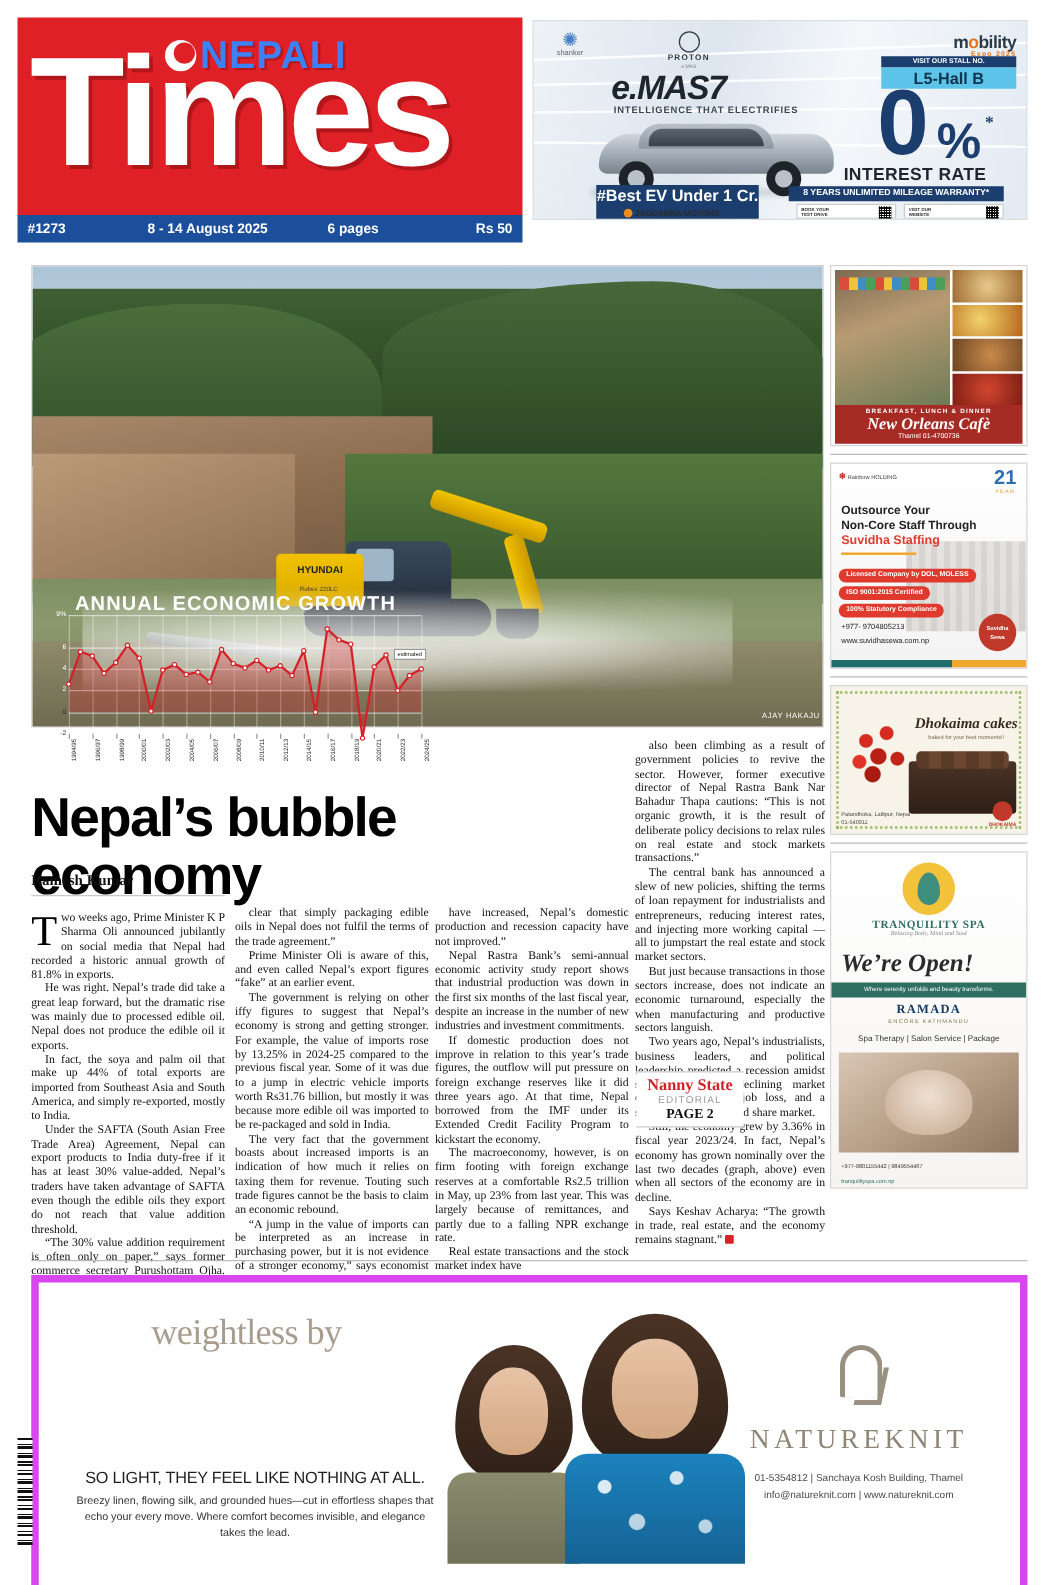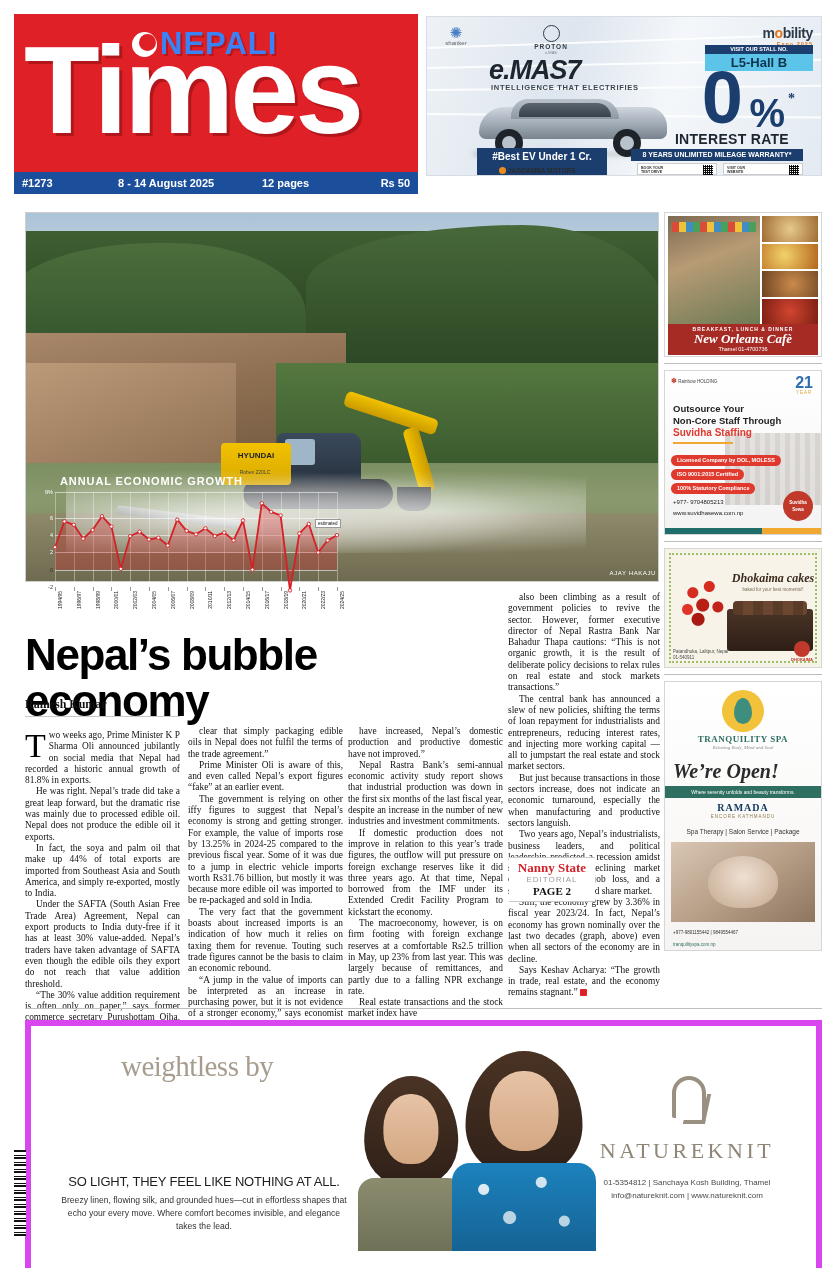--- a/index.html
+++ b/index.html
@@ -104,21 +104,21 @@
     content:""; position:absolute; left:7px; top:7px; width:14px; height:14px;
     border-radius:50%; background:#b9c2cb;
   }
   .ad-car .ground {
     position:absolute; left:0; top:52px; width:200px; height:6px;
     background:rgba(120,130,140,0.25); filter: blur(2px);
   }
   .ad-best {
     position:absolute; left:50px; top:131px; width:130px; height:33px;
     background:#1B3E6F; color:#fff; text-align:center;
-    font-family:"Liberation Sans", sans-serif; font-weight:bold; font-size:10px; line-height:17px;
+    font-family:"Liberation Sans", sans-serif; font-weight:bold; font-size:13px; line-height:17px;
   }
   .ad-jagdamba {
     position:absolute; left:72px; top:150px;
     font-family:"Liberation Sans", sans-serif; font-weight:bold; font-size:6.5px; color:#2b2b2b;
   }
   .ad-jagdamba .dot { display:inline-block;width:7px;height:7px;border-radius:50%;background:#F08C1B;vertical-align:-1px;margin-right:2px;}
   .ad-mobility { position:absolute; right:8px; top:8px; text-align:right; }
   .ad-mobility .nm {
     font-family:"Liberation Sans", sans-serif; font-weight:bold; font-size:14px; color:#2b3a4a; letter-spacing:-0.4px;
   }
@@ -211,21 +211,21 @@
   .hero-credit {
     position:absolute; right:2px; top:357px;
     font-family:"Liberation Sans", sans-serif; font-size:6px; color:#ffffff;
     letter-spacing:0.6px;
   }
 
   
   .chart { position:absolute; left:25px; top:470px; width:320px; height:150px; }
   .chart-title {
     position:absolute; left:35px; top:5px;
-    font-family:"Liberation Sans", sans-serif; font-weight:bold; font-size:11px;
+    font-family:"Liberation Sans", sans-serif; font-weight:bold; font-size:16px;
     color:#ffffff; letter-spacing:0.9px;
   }
   .chart-plot { position:absolute; left:30px; top:22px; width:282px; height:95px; }
   .chart-white { position:absolute; left:0px; top:117px; width:320px; height:33px; background:#ffffff; }
   .gl { position:absolute; left:0; width:100%; height:1px; background:rgba(255,255,255,0.55); }
   .glv { position:absolute; top:0; width:1px; height:100%; background:rgba(255,255,255,0.35); }
   .ytick {
     position:absolute; right:100%; margin-right:2px; transform:translateY(-50%);
     font-family:"Liberation Sans",sans-serif; font-size:5.5px; color:#ffffff; white-space:nowrap;
   }
@@ -471,21 +471,21 @@
 <div class="page">
 
   <div class="masthead-wrap">
     <div class="masthead-red"></div>
     <div class="mast-times">Times</div>
     <div class="mast-sun"></div>
     <div class="mast-nepali">NEPALI</div>
     <div class="mast-blue">
       <span class="mb-issue">#1273</span>
       <span class="mb-date">8 - 14 August 2025</span>
-      <span class="mb-pages">12 pages</span>
+      <span class="mb-pages">6 pages</span>
       <span class="mb-price">Rs 50</span>
     </div>
   </div>
 
   <div class="topad">
     <div class="streaks">
       <i style="top:30px; transform:rotate(-2deg);"></i>
       <i style="top:50px; transform:rotate(-1.2deg);"></i>
       <i style="top:72px; transform:rotate(-0.6deg);"></i>
       <i style="top:96px; transform:rotate(0.5deg);"></i>
@@ -676,21 +676,21 @@
       <p>“The 30% value addition requirement is often only on paper,” says former commerce secretary Purushottam Ojha. “It is</p>
     </div>
   <div class="col c2" id="col2">
       <p>clear that simply packaging edible oils in Nepal does not fulfil the terms of the trade agreement.”</p>
       <p>Prime Minister Oli is aware of this, and even called Nepal’s export figures “fake” at an earlier event.</p>
       <p>The government is relying on other iffy figures to suggest that Nepal’s economy is strong and getting stronger. For example, the value of imports rose by 13.25% in 2024-25 compared to the previous fiscal year. Some of it was due to a jump in electric vehicle imports worth Rs31.76 billion, but mostly it was because more edible oil was imported to be re-packaged and sold in India.</p>
       <p>The very fact that the government boasts about increased imports is an indication of how much it relies on taxing them for revenue. Touting such trade figures cannot be the basis to claim an economic rebound.</p>
       <p>“A jump in the value of imports can be interpreted as an increase in purchasing power, but it is not evidence of a stronger economy,” says economist Keshav Acharya. “Even though imports</p>
     </div>
   <div class="col c3" id="col3">
-      <p>have increased, Nepal’s domestic production and productive domestic have not improved.”</p>
+      <p>have increased, Nepal’s domestic production and recession capacity have not improved.”</p>
       <p>Nepal Rastra Bank’s semi-annual economic activity study report shows that industrial production was down in the first six months of the last fiscal year, despite an increase in the number of new industries and investment commitments.</p>
       <p>If domestic production does not improve in relation to this year’s trade figures, the outflow will put pressure on foreign exchange reserves like it did three years ago. At that time, Nepal borrowed from the IMF under its Extended Credit Facility Program to kickstart the economy.</p>
       <p>The macroeconomy, however, is on firm footing with foreign exchange reserves at a comfortable Rs2.5 trillion in May, up 23% from last year. This was largely because of remittances, and partly due to a falling NPR exchange rate.</p>
       <p>Real estate transactions and the stock market index have</p>
     </div>
   <div class="col c4" id="col4">
       <div style="float: left; width: 0px; height: 0px;"></div>
       <p>also been climbing as a result of government policies to revive the sector. However, former executive director of Nepal Rastra Bank Nar Bahadur Thapa cautions: “This is not organic growth, it is the result of deliberate policy decisions to relax rules on real estate and stock markets transactions.”</p>
       <p>The central bank has announced a slew of new policies, shifting the terms of loan repayment for industrialists and entrepreneurs, reducing interest rates, and injecting more working capital — all to jumpstart the real estate and stock market sectors.</p>
       <p>But just because transactions in those sectors increase, does not indicate an economic turnaround, especially the when manufacturing and productive sectors languish.</p>

